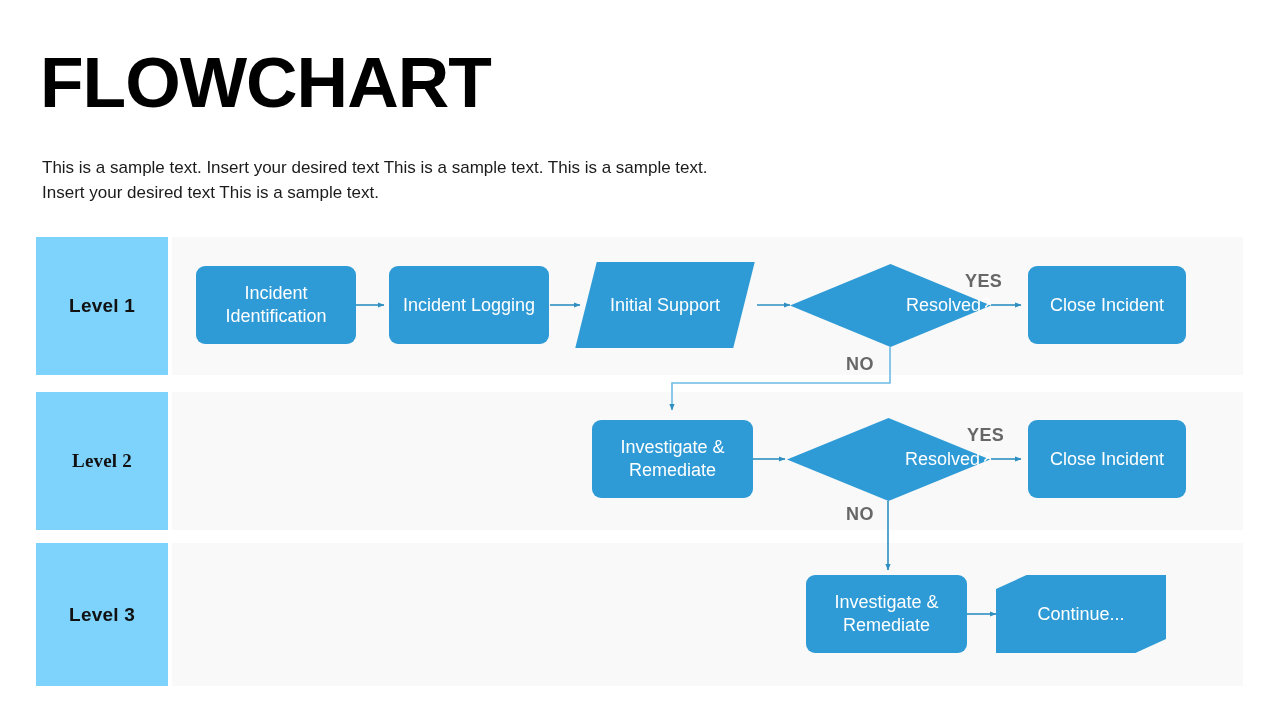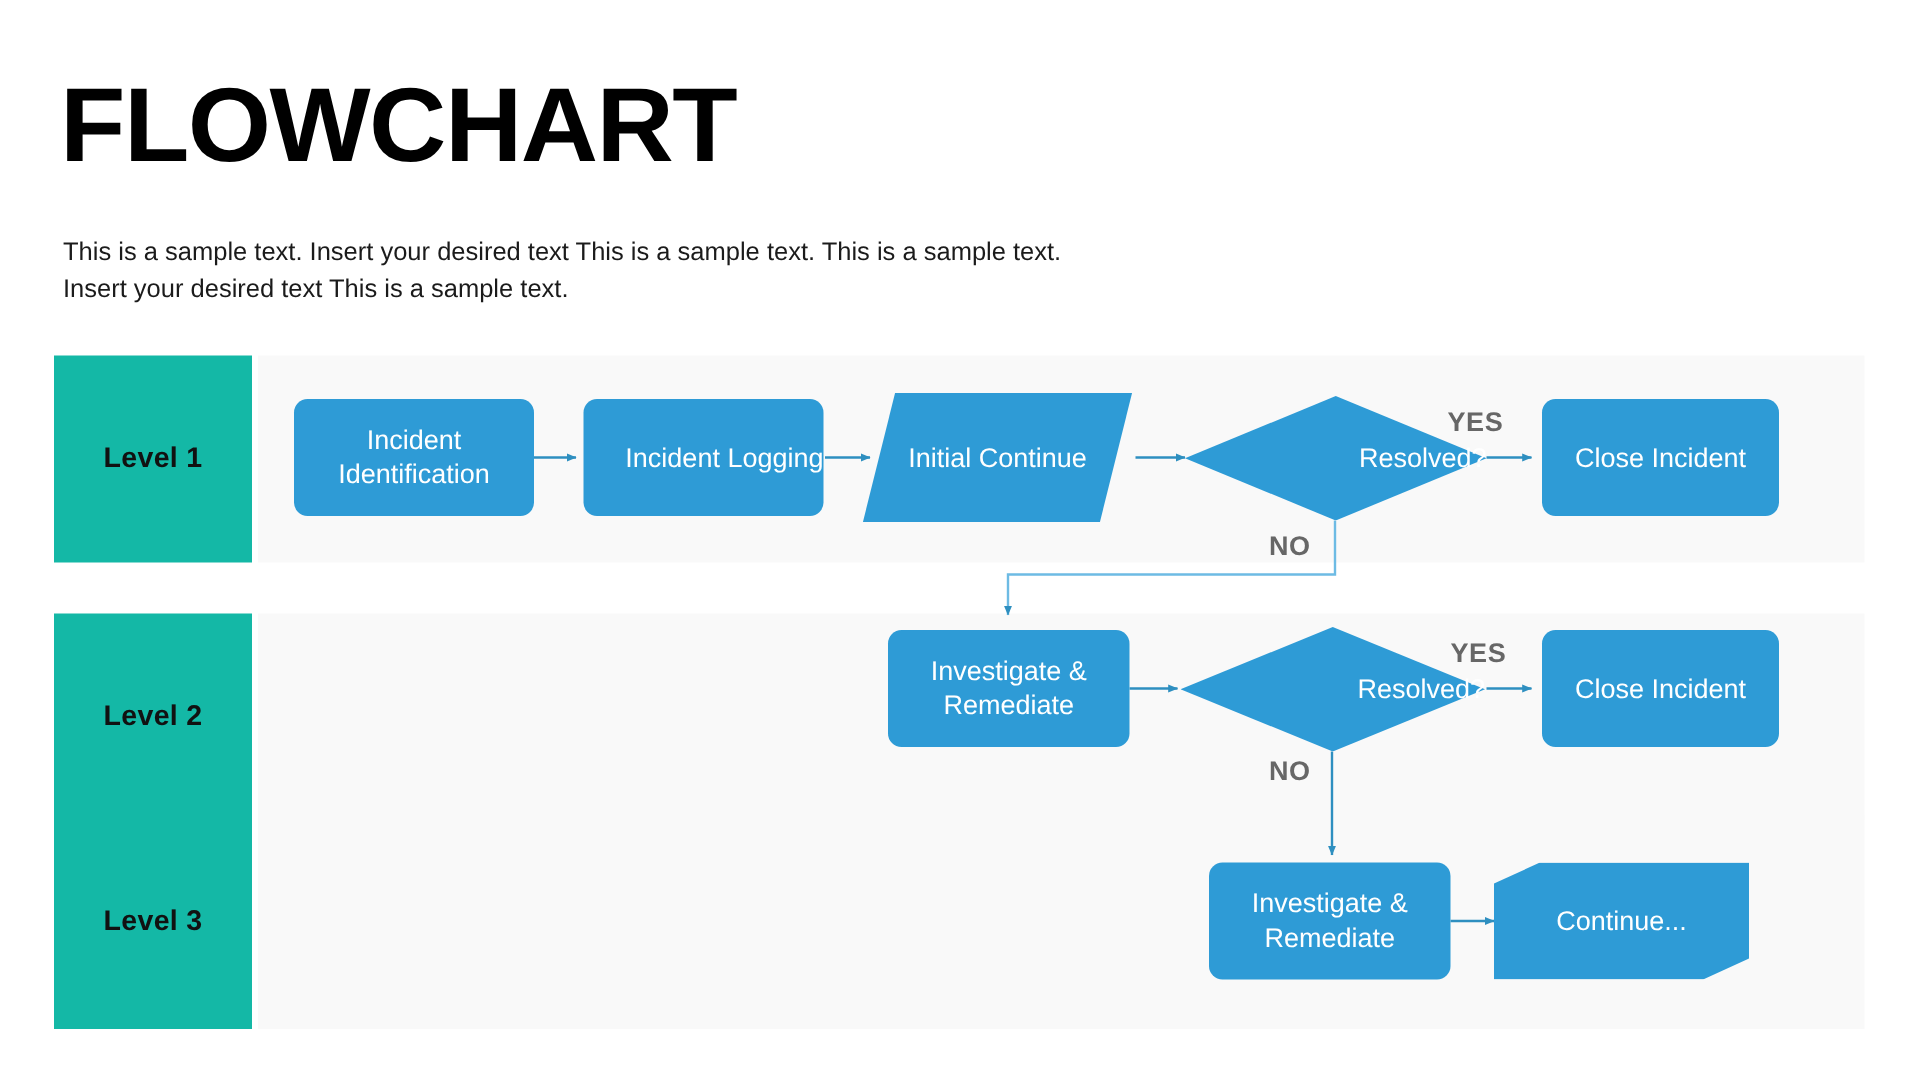--- a/index.html
+++ b/index.html
@@ -46,42 +46,42 @@
     position: absolute;
     left: 36px;
     width: 1207px;
   }
   .lane-label {
     position: absolute;
     left: 0;
     top: 0;
     width: 132px;
     height: 100%;
-    background: #14b8a6;
+    background: #7dd3fc;
     display: flex;
     align-items: center;
     justify-content: center;
   }
   .lane-label span {
     font-size: 19px;
     font-weight: bold;
     color: #111111;
     letter-spacing: 0.2px;
   }
   .lane-body {
     position: absolute;
     left: 136px;
     top: 0;
     right: 0;
     height: 100%;
     background: #f9f9f9;
   }
 
   #lane-1 { top: 237px; height: 138px; }
-  #lane-2 { top: 409px; height: 138px; }
+  #lane-2 { top: 392px; height: 138px; font-family: Liberation Serif, serif; }
   #lane-3 { top: 543px; height: 143px; }
 
   
   .node {
     position: absolute;
     display: flex;
     align-items: center;
     justify-content: center;
     text-align: center;
     color: #ffffff;
@@ -205,27 +205,27 @@
   <line x1="888" y1="501" x2="888" y2="570" stroke="#2e8fc0" stroke-width="1.6" marker-end="url(#arrowhead)"></line>
 
   
   <line x1="967" y1="614" x2="996" y2="614" stroke="#2e8fc0" stroke-width="1.6" marker-end="url(#arrowhead)"></line>
 </svg>
 
 <div class="node rect" style="left:196px; top:266px; width:160px; height:78px;">
   <span class="node-text">Incident Identification</span>
 </div>
 
-<div class="node rect" style="left:389px; top:266px; width:160px; height:78px;justify-content:flex-end;">
+<div class="node rect" style="left:389px; top:266px; width:160px; height:78px;">
   <span class="node-text">Incident Logging</span>
 </div>
 
 <div class="node parallelogram" style="left:586px; top:262px; width:158px; height:86px;">
   <span class="skew-bg"></span>
-  <span class="node-text">Initial Continue</span>
+  <span class="node-text">Initial Support</span>
 </div>
 
 <div class="node diamond" style="left:790px; top:264px; width:201px; height:83px;">
   <span class="diamond-bg"></span>
   <span class="node-text">Resolved?</span>
 </div>
 
 <div class="node rect" style="left:1028px; top:266px; width:158px; height:78px;">
   <span class="node-text">Close Incident</span>
 </div>

